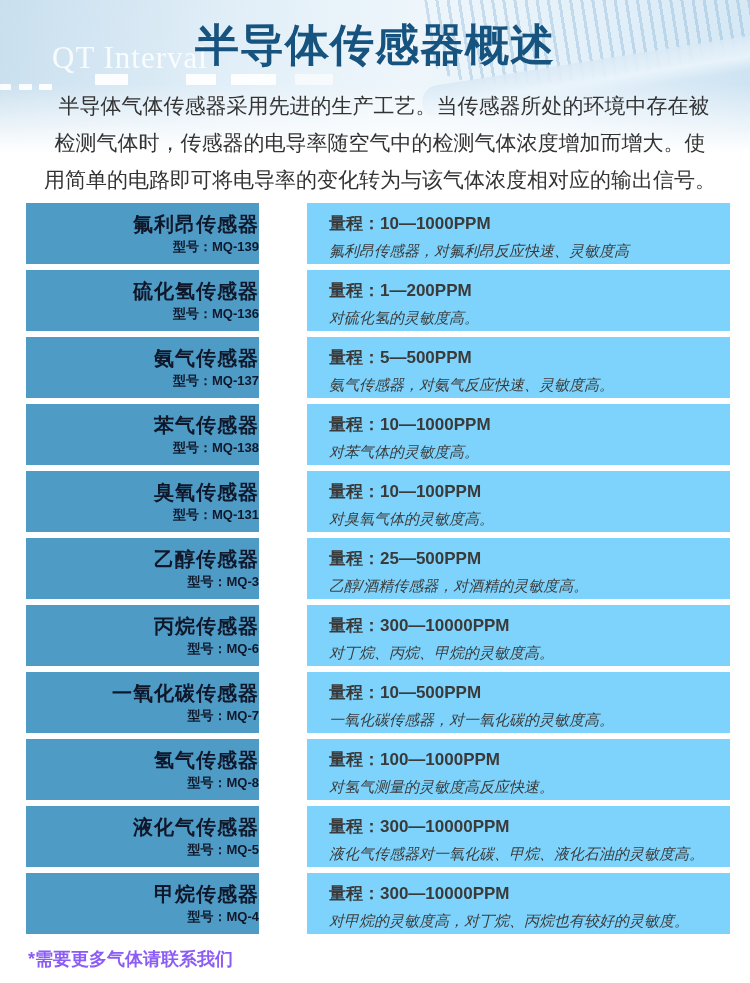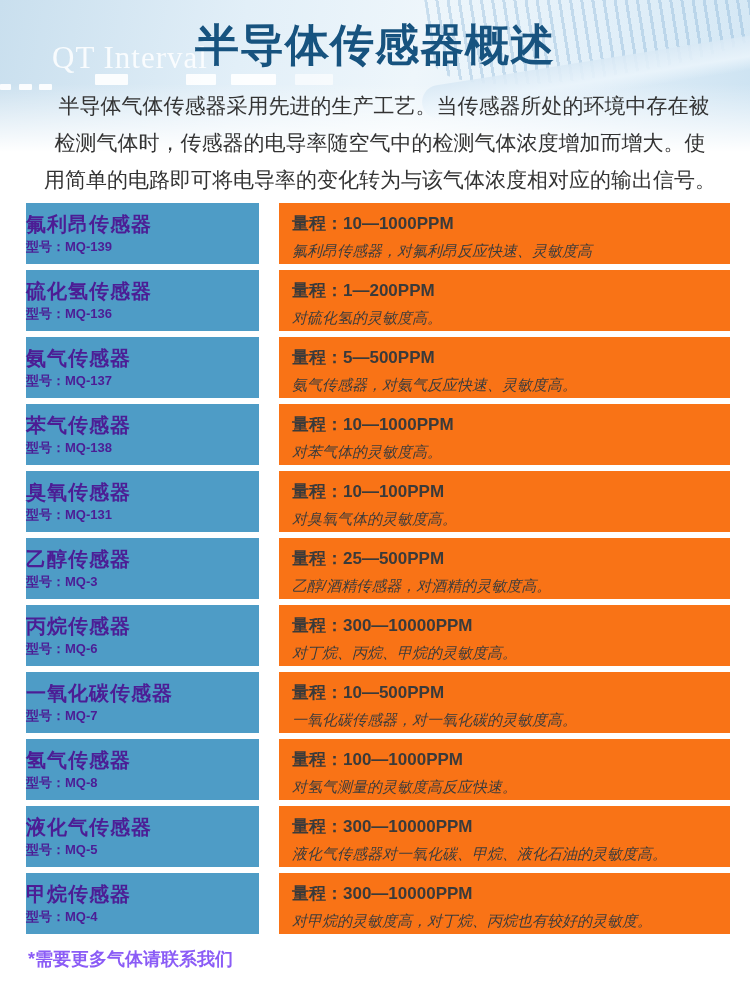--- a/index.html
+++ b/index.html
@@ -54,27 +54,27 @@
   .intro {
     position:relative; margin:17px 20px 0 30px;
     font-size:21px; line-height:37px; color:#333333;text-align:center;
   }
   .intro-line-first { padding-left:8px; }
 
   
   .sensor-table { position:relative; margin-top:5px; }
   .row { display:flex; height:61px; margin:0 20px 6px 26px; }
   .cell-left {
-    width:233px; flex:0 0 233px; margin-right:20px; background:#4e9cc6;
-    color:#4c1d95; display:flex; flex-direction:column;
-    align-items:flex-start; justify-content:center;
+    width:233px; flex:0 0 233px; margin-right:4px; background:#4e9cc6;
+    color:#0f172a; display:flex; flex-direction:column;
+    align-items:flex-end; justify-content:center;
   }
   .sensor-name { font-size:20px; font-weight:bold; line-height:24px; letter-spacing:1px; }
   .sensor-model { font-size:13px; font-weight:bold; line-height:16px; margin-top:3px; }
-  .cell-right { flex:1; background:#f97316; padding:10px 8px 0 13px; overflow:hidden; }
+  .cell-right { flex:1; background:#7dd3fc; padding:10px 8px 0 22px; overflow:hidden;margin-left:44px; }
   .sensor-range { font-size:17px; font-weight:bold; color:#3a3a3a; line-height:21px; }
   .sensor-desc { font-size:15px; color:#3c3c3c; line-height:18px; margin-top:8px;font-style:italic; }
 
   
   .footer-note {
     margin:13px 0 0 28px; font-size:18px; font-weight:bold; color:#8b5cf6;
   }
 </style>
 </head>
 <body>

